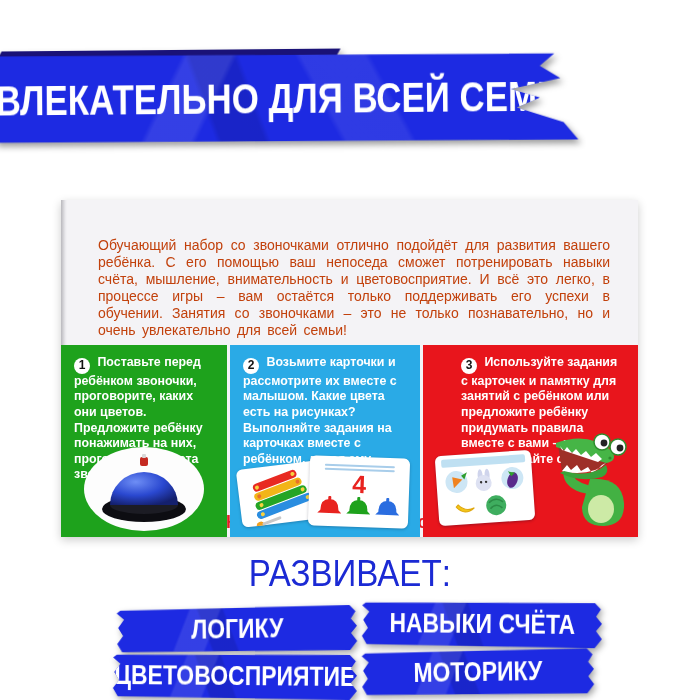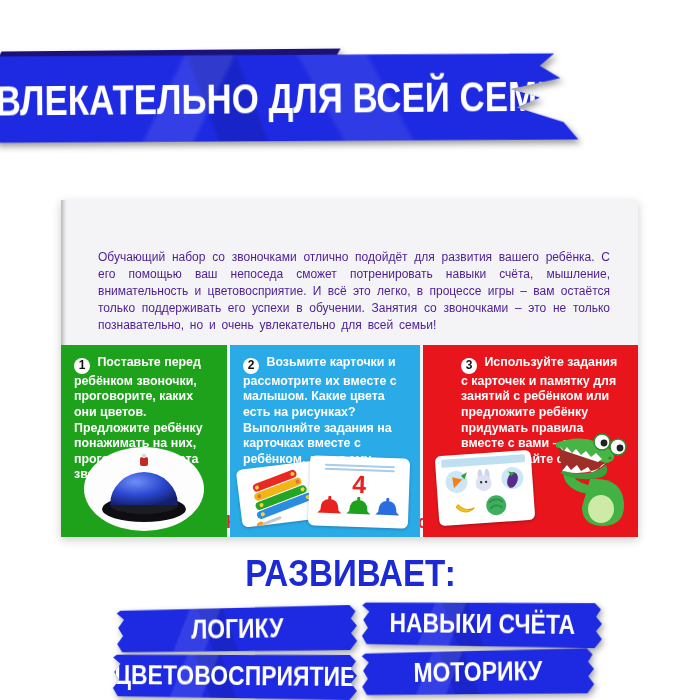--- a/index.html
+++ b/index.html
@@ -21,22 +21,22 @@
       #1d2ae2;
     clip-path:polygon(0 0,96% 2%,93.5% 16%,97% 30%,88.5% 42%,93.5% 52%,89.5% 63%,97.5% 80%,100% 100%,0 98%);
     display:flex;align-items:center;justify-content:center;}
   .ribbon-text{color:#fff;font-weight:bold;white-space:nowrap;display:inline-block;}
   .top-ribbon .ribbon-text{font-size:41px;transform:scaleX(.85) scaleY(1.04);letter-spacing:0;}
   
   .card{position:absolute;left:61px;top:200px;width:577px;height:337px;
     background:#f4f3f6;box-shadow:0 3px 9px rgba(0,0,0,.20);}
   .card-left-edge{position:absolute;left:0;top:0;width:6px;height:100%;
     background:linear-gradient(to right,#b9b8bd,#e9e8ec 70%,#f4f3f6);}
-  .intro{position:absolute;left:37px;right:28px;top:37px;
-    font-size:12px;line-height:16.9px;color:#4c1d95;
+  .intro{position:absolute;left:37px;right:28px;top:23px;
+    font-size:14px;line-height:16.9px;color:#c2410c;
     text-align:justify;word-spacing:2.5px;}
   .how-heading{position:absolute;left:0;right:0;top:312px;text-align:center;
     color:#e31e24;font-weight:bold;font-size:17.5px;}
   
   .panels{position:absolute;left:0;bottom:0;width:100%;height:192px;
     display:flex;gap:3px;}
   .panel{position:relative;color:#fff;font-weight:bold;overflow:hidden;}
   .panel-green{width:166px;background:#1ea21c;}
   .panel-blue{width:190px;background:#2aaae6;}
   .panel-red{flex:1;background:#e8151c;}
@@ -61,21 +61,21 @@
   .big-number{color:#e8231f;font-size:25px;font-weight:bold;line-height:22px;}
   .bells-row{display:flex;gap:3px;margin-top:1px;}
   
   .memo-card{position:absolute;left:14px;bottom:14px;width:96px;height:70px;
     background:#fff;border-radius:6px;transform:rotate(-4deg);
     box-shadow:0 1px 3px rgba(0,0,30,.3);padding:4px 6px;box-sizing:border-box;}
   .memo-caption{height:8px;background:#bfe0f2;border-radius:2px;margin-bottom:2px;}
   .croc{position:absolute;right:2px;bottom:6px;}
   
   .develops-heading{position:absolute;left:0;right:0;top:553px;text-align:center;
-    color:#1b2ad4;font-weight:bold;font-size:36px;}
+    color:#1b2ad4;font-weight:normal;font-size:36px;}
   .develops-heading span{display:inline-block;transform:scaleX(.92);}
   .mini-ribbon{height:45px;display:flex;align-items:center;justify-content:center;
     background:
       linear-gradient(112deg, rgba(255,255,255,0) 28%, rgba(255,255,255,.10) 29%, rgba(255,255,255,.10) 40%, rgba(255,255,255,0) 41%),
       linear-gradient(250deg, rgba(0,0,40,0) 52%, rgba(0,0,40,.13) 53%, rgba(0,0,40,.13) 62%, rgba(0,0,40,0) 63%),
       #1d2ae2;
     clip-path:polygon(1.5% 4%,97% 0,99.5% 14%,97.5% 30%,100% 46%,97.5% 62%,100% 80%,97% 100%,2% 96%,0 78%,2.5% 60%,.5% 42%,3% 24%,0 10%);}
   .mini-ribbon .ribbon-text{font-size:27px;transform:scaleX(.85);}
   .rw{position:absolute;filter:drop-shadow(2px 3px 3px rgba(0,0,0,.35));}
   .rw1{left:117px;top:607px;width:240px;transform:rotate(-1deg);}

